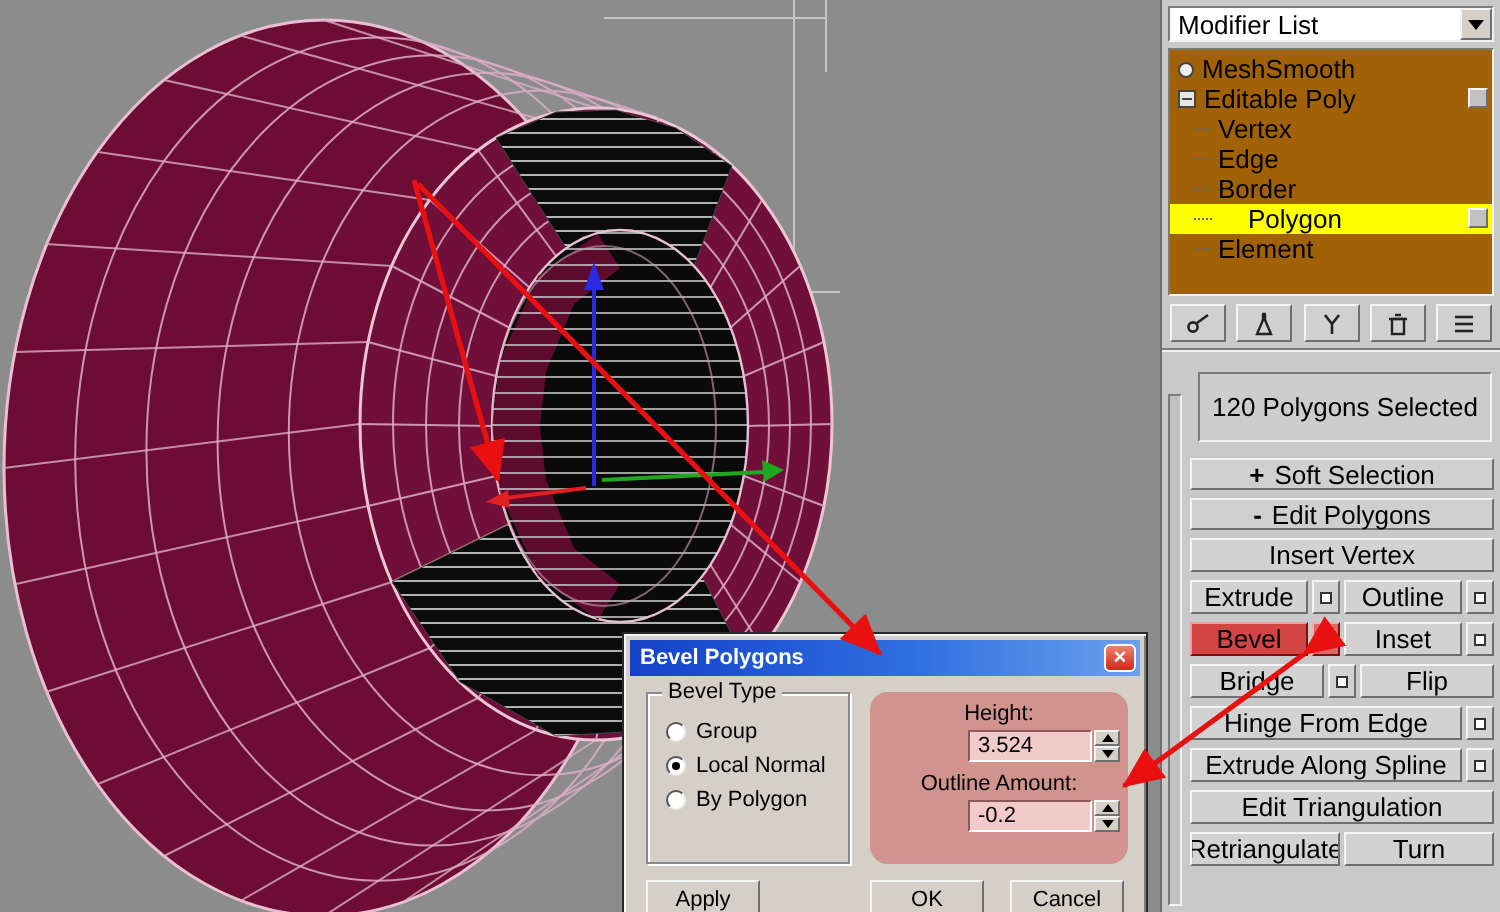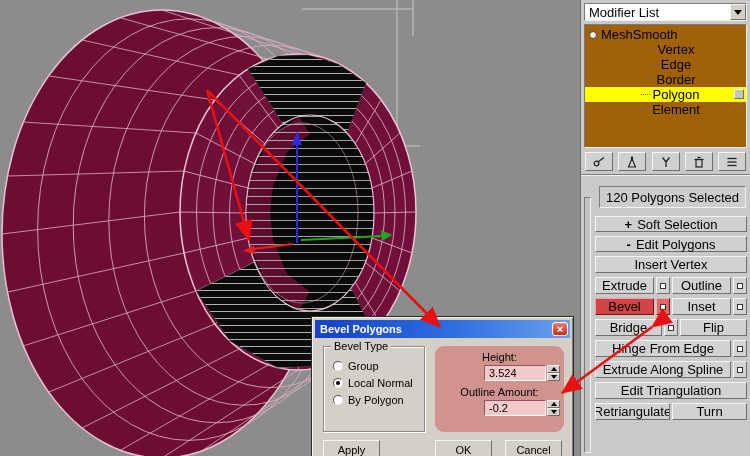--- a/index.html
+++ b/index.html
@@ -20,39 +20,39 @@
          border:1px solid;border-color:#7a7a7a #f2f2f2 #f2f2f2 #7a7a7a;}
   .combo-text{flex:1;padding-left:4px;}
   .combo-btn{width:16px;height:16px;display:flex;align-items:center;justify-content:center;
              border:1px solid;border-color:#f4f4f4 #6f6f6f #6f6f6f #f4f4f4;background:#d4d0c8;}
   .tri-down{width:0;height:0;border-left:4px solid transparent;border-right:4px solid transparent;border-top:5px solid #000;}
   .tri-up{width:0;height:0;border-left:3px solid transparent;border-right:3px solid transparent;border-bottom:4px solid #000;}
   .tri-dn{width:0;height:0;border-left:3px solid transparent;border-right:3px solid transparent;border-top:4px solid #000;}
 
   .stack-list{margin:1px 3px;background:#a16207;height:124px;padding-top:2px;overflow:hidden;}
   .stack-row{height:15px;display:flex;align-items:center;padding:0 3px;position:relative;white-space:nowrap;}
-  .stack-row.child{padding-left:12px;justify-content:center;}
-  .stack-row.active{background:#ffff00;}
+  .stack-row.child{padding-left:12px;}
+  .stack-row.active{background:#ffff00;gap:15px;}
   .tree{width:9px;border-top:1px dotted #666;margin-right:3px;flex:none;}
   .bulb{width:8px;height:8px;border-radius:50%;background:#eee;border:1px solid #444;margin:0 4px 0 1px;flex:none;}
   .objicon{width:9px;height:9px;border:1px solid #444;background:#e6e6e6;margin:0 4px 0 1px;position:relative;flex:none;}
   .objicon::after{content:"";position:absolute;left:1px;right:1px;top:3px;border-top:1px solid #444;}
   .row-box{position:absolute;right:2px;top:2px;width:10px;height:10px;background:#c2c2c2;
            border:1px solid;border-color:#f4f4f4 #6f6f6f #6f6f6f #f4f4f4;}
 
   .stack-toolbar{display:flex;justify-content:space-between;margin:4px 4px 3px 4px;}
   .tool-btn{width:28px;height:19px;display:flex;align-items:center;justify-content:center;
             border:1px solid;border-color:#f4f4f4 #6f6f6f #6f6f6f #f4f4f4;background:#d0d0d0;}
   .tool-btn svg{display:block;}
   .hr3d{height:2px;border-top:1px solid #7c7c7c;border-bottom:1px solid #f0f0f0;margin:2px 0;}
 
   .gutter{position:absolute;left:3px;top:197px;bottom:3px;width:7px;background:#c2c2c2;
           border:1px solid;border-color:#7a7a7a #f2f2f2 #f2f2f2 #7a7a7a;}
   .lower{margin-left:14px;margin-right:3px;}
-  .selection-status{margin:10px 1px 8px 4px;height:22px;display:flex;align-items:center;justify-content:center;
+  .selection-status{margin:10px 1px 8px 4px;height:35px;display:flex;align-items:center;justify-content:center;
           background:#cdcdcd;border:1px solid;border-color:#7a7a7a #f2f2f2 #f2f2f2 #7a7a7a;}
   .rollout-header{height:16px;margin:4px 0;display:flex;align-items:center;justify-content:center;gap:5px;
           border:1px solid;border-color:#f4f4f4 #6f6f6f #6f6f6f #f4f4f4;background:#cfcfcf;}
   .ro-state{font-weight:bold;}
 
   .btn-row{display:flex;gap:2px;margin:4px 0;}
   .btn{flex:1;height:17px;display:flex;align-items:center;justify-content:center;white-space:nowrap;
        border:1px solid;border-color:#f4f4f4 #6f6f6f #6f6f6f #f4f4f4;background:#d2d2d2;overflow:hidden;}
   .sbox{width:14px;height:17px;flex:none;display:flex;align-items:center;justify-content:center;
         border:1px solid;border-color:#f4f4f4 #6f6f6f #6f6f6f #f4f4f4;background:#d2d2d2;}
@@ -215,20 +215,25 @@
       <span class="combo-btn">
           <i class="tri-down"></i>
         </span>
     </div>
 
     <div class="stack-list sunken">
       <div class="stack-row">
         <span class="bulb"></span>
         <span>MeshSmooth</span>
       </div>
+      <div class="stack-row">
+        <span class="objicon"></span>
+        <span>Editable Poly</span>
+        <span class="row-box"></span>
+      </div>
       <div class="stack-row child">
         <span class="tree"></span>
         <span>Vertex</span>
       </div>
       <div class="stack-row child">
         <span class="tree"></span>
         <span>Edge</span>
       </div>
       <div class="stack-row child">
         <span class="tree"></span>

